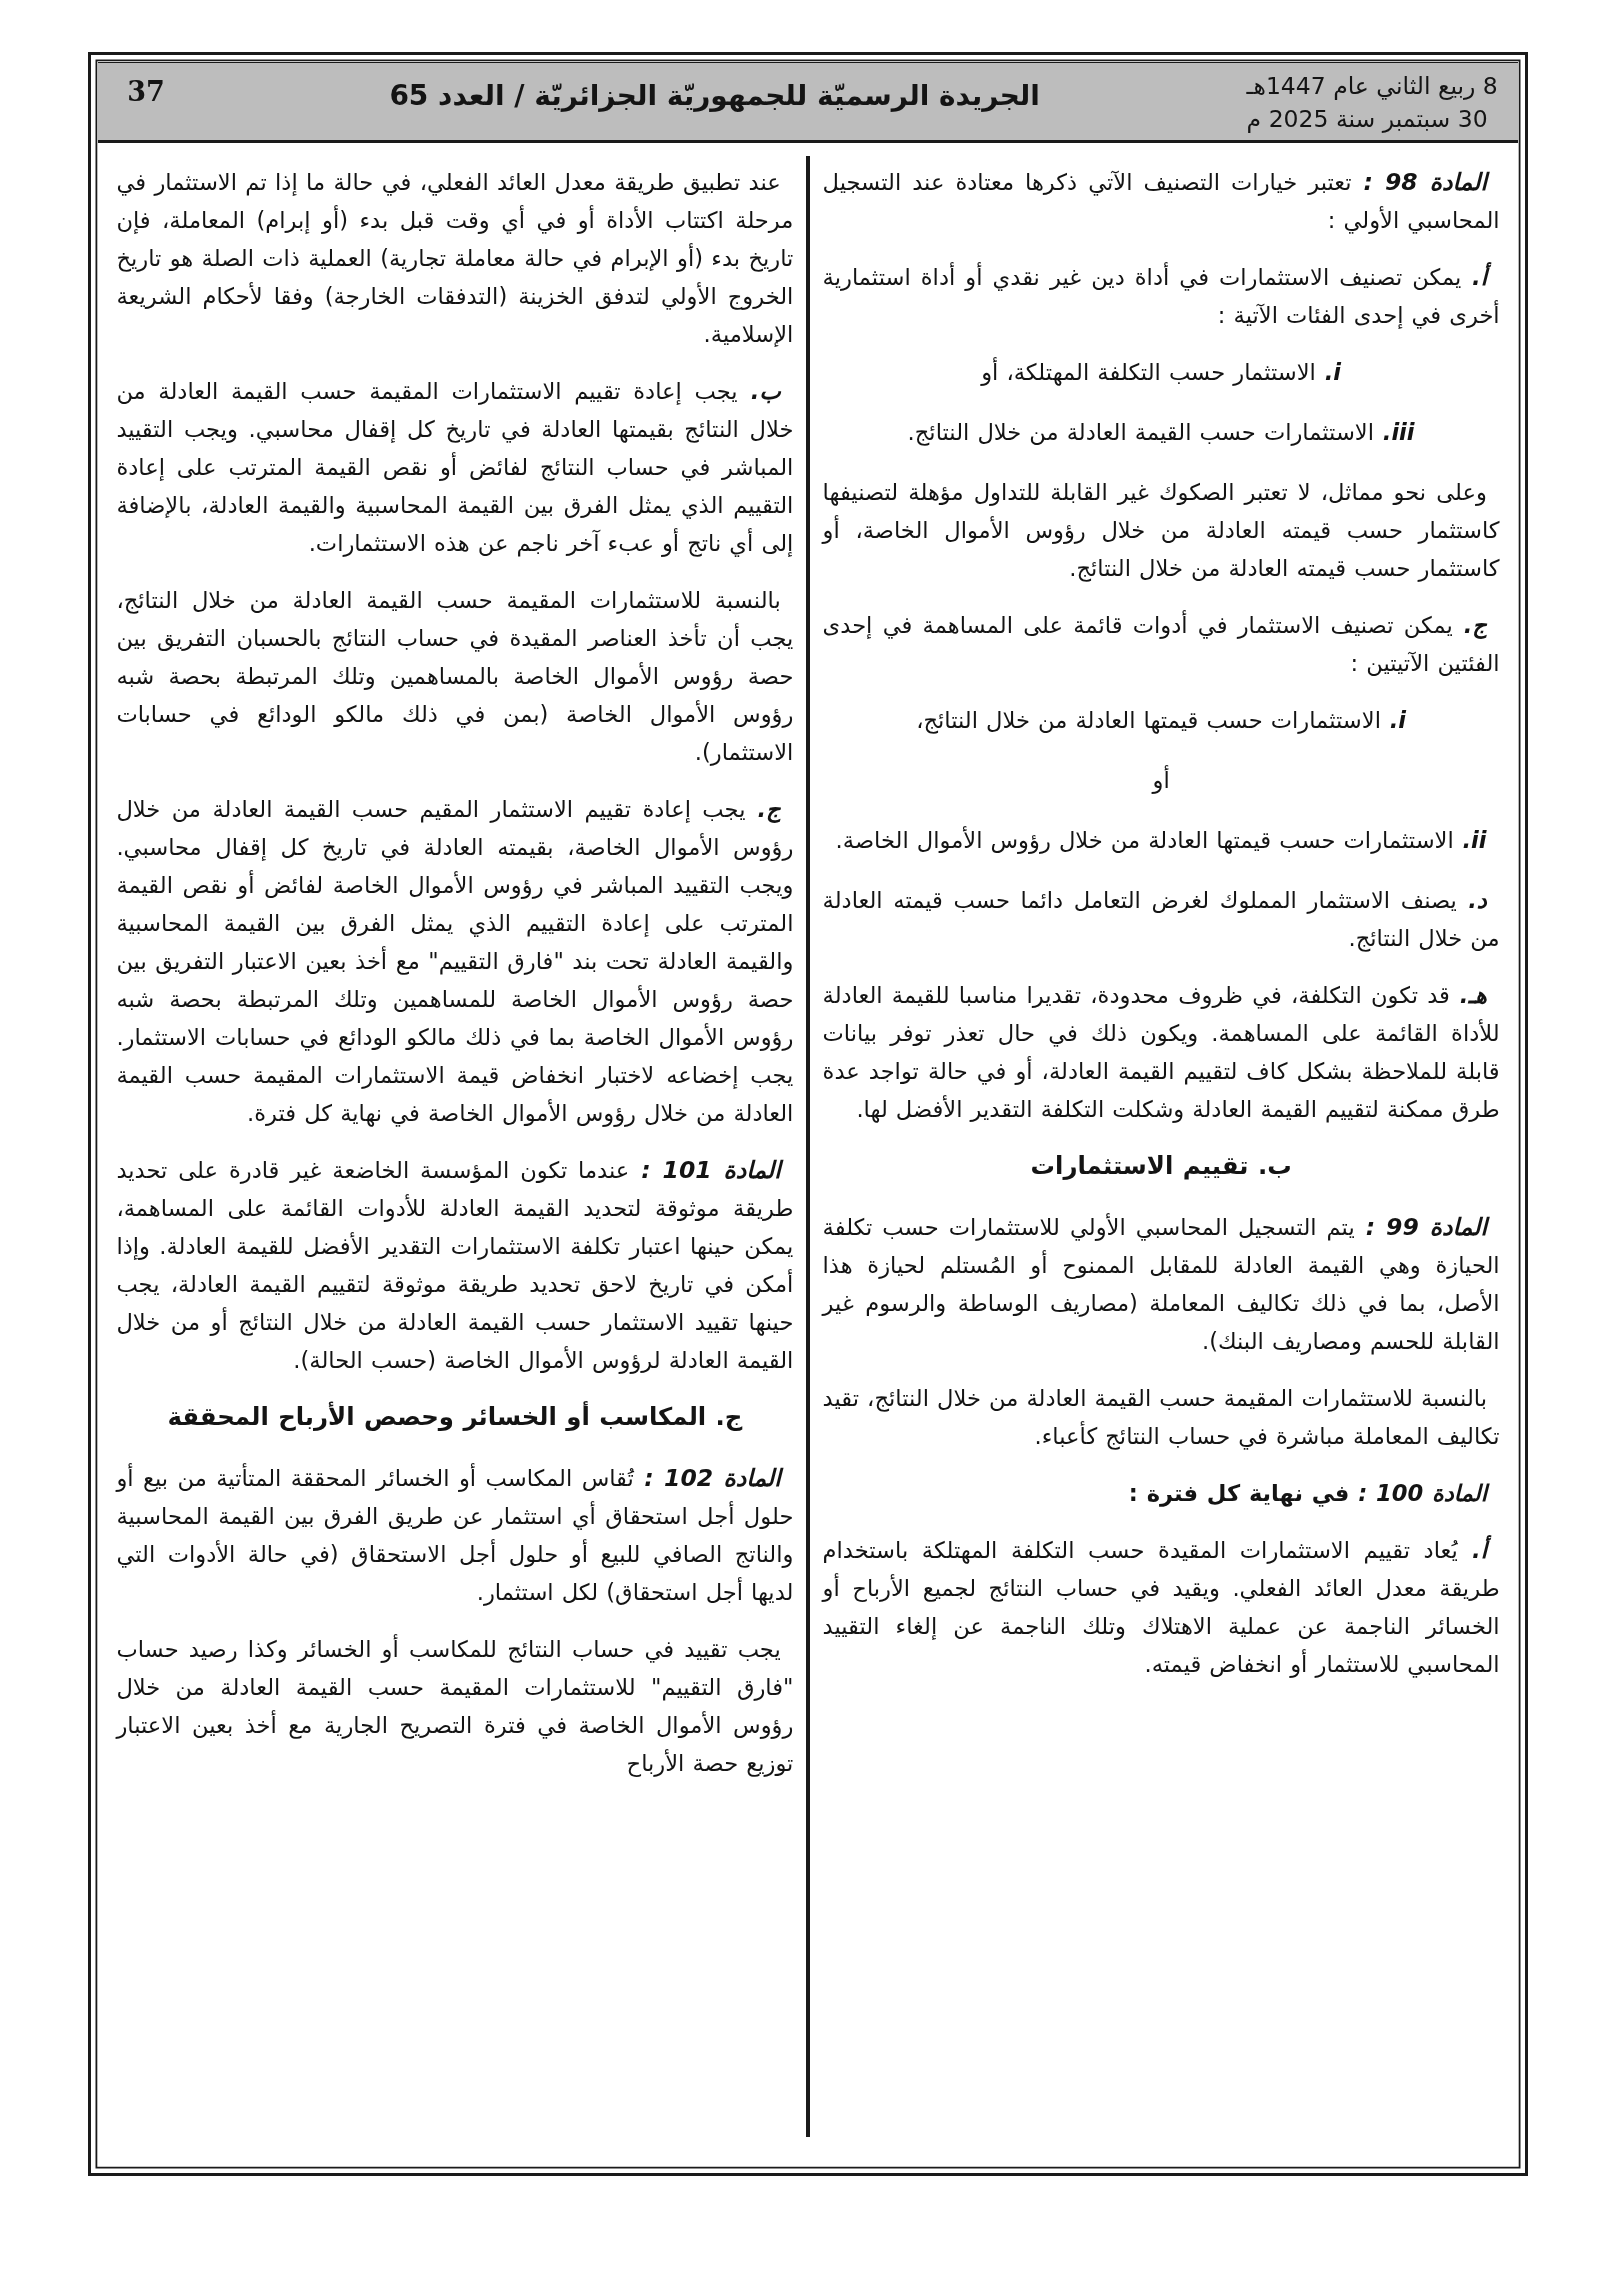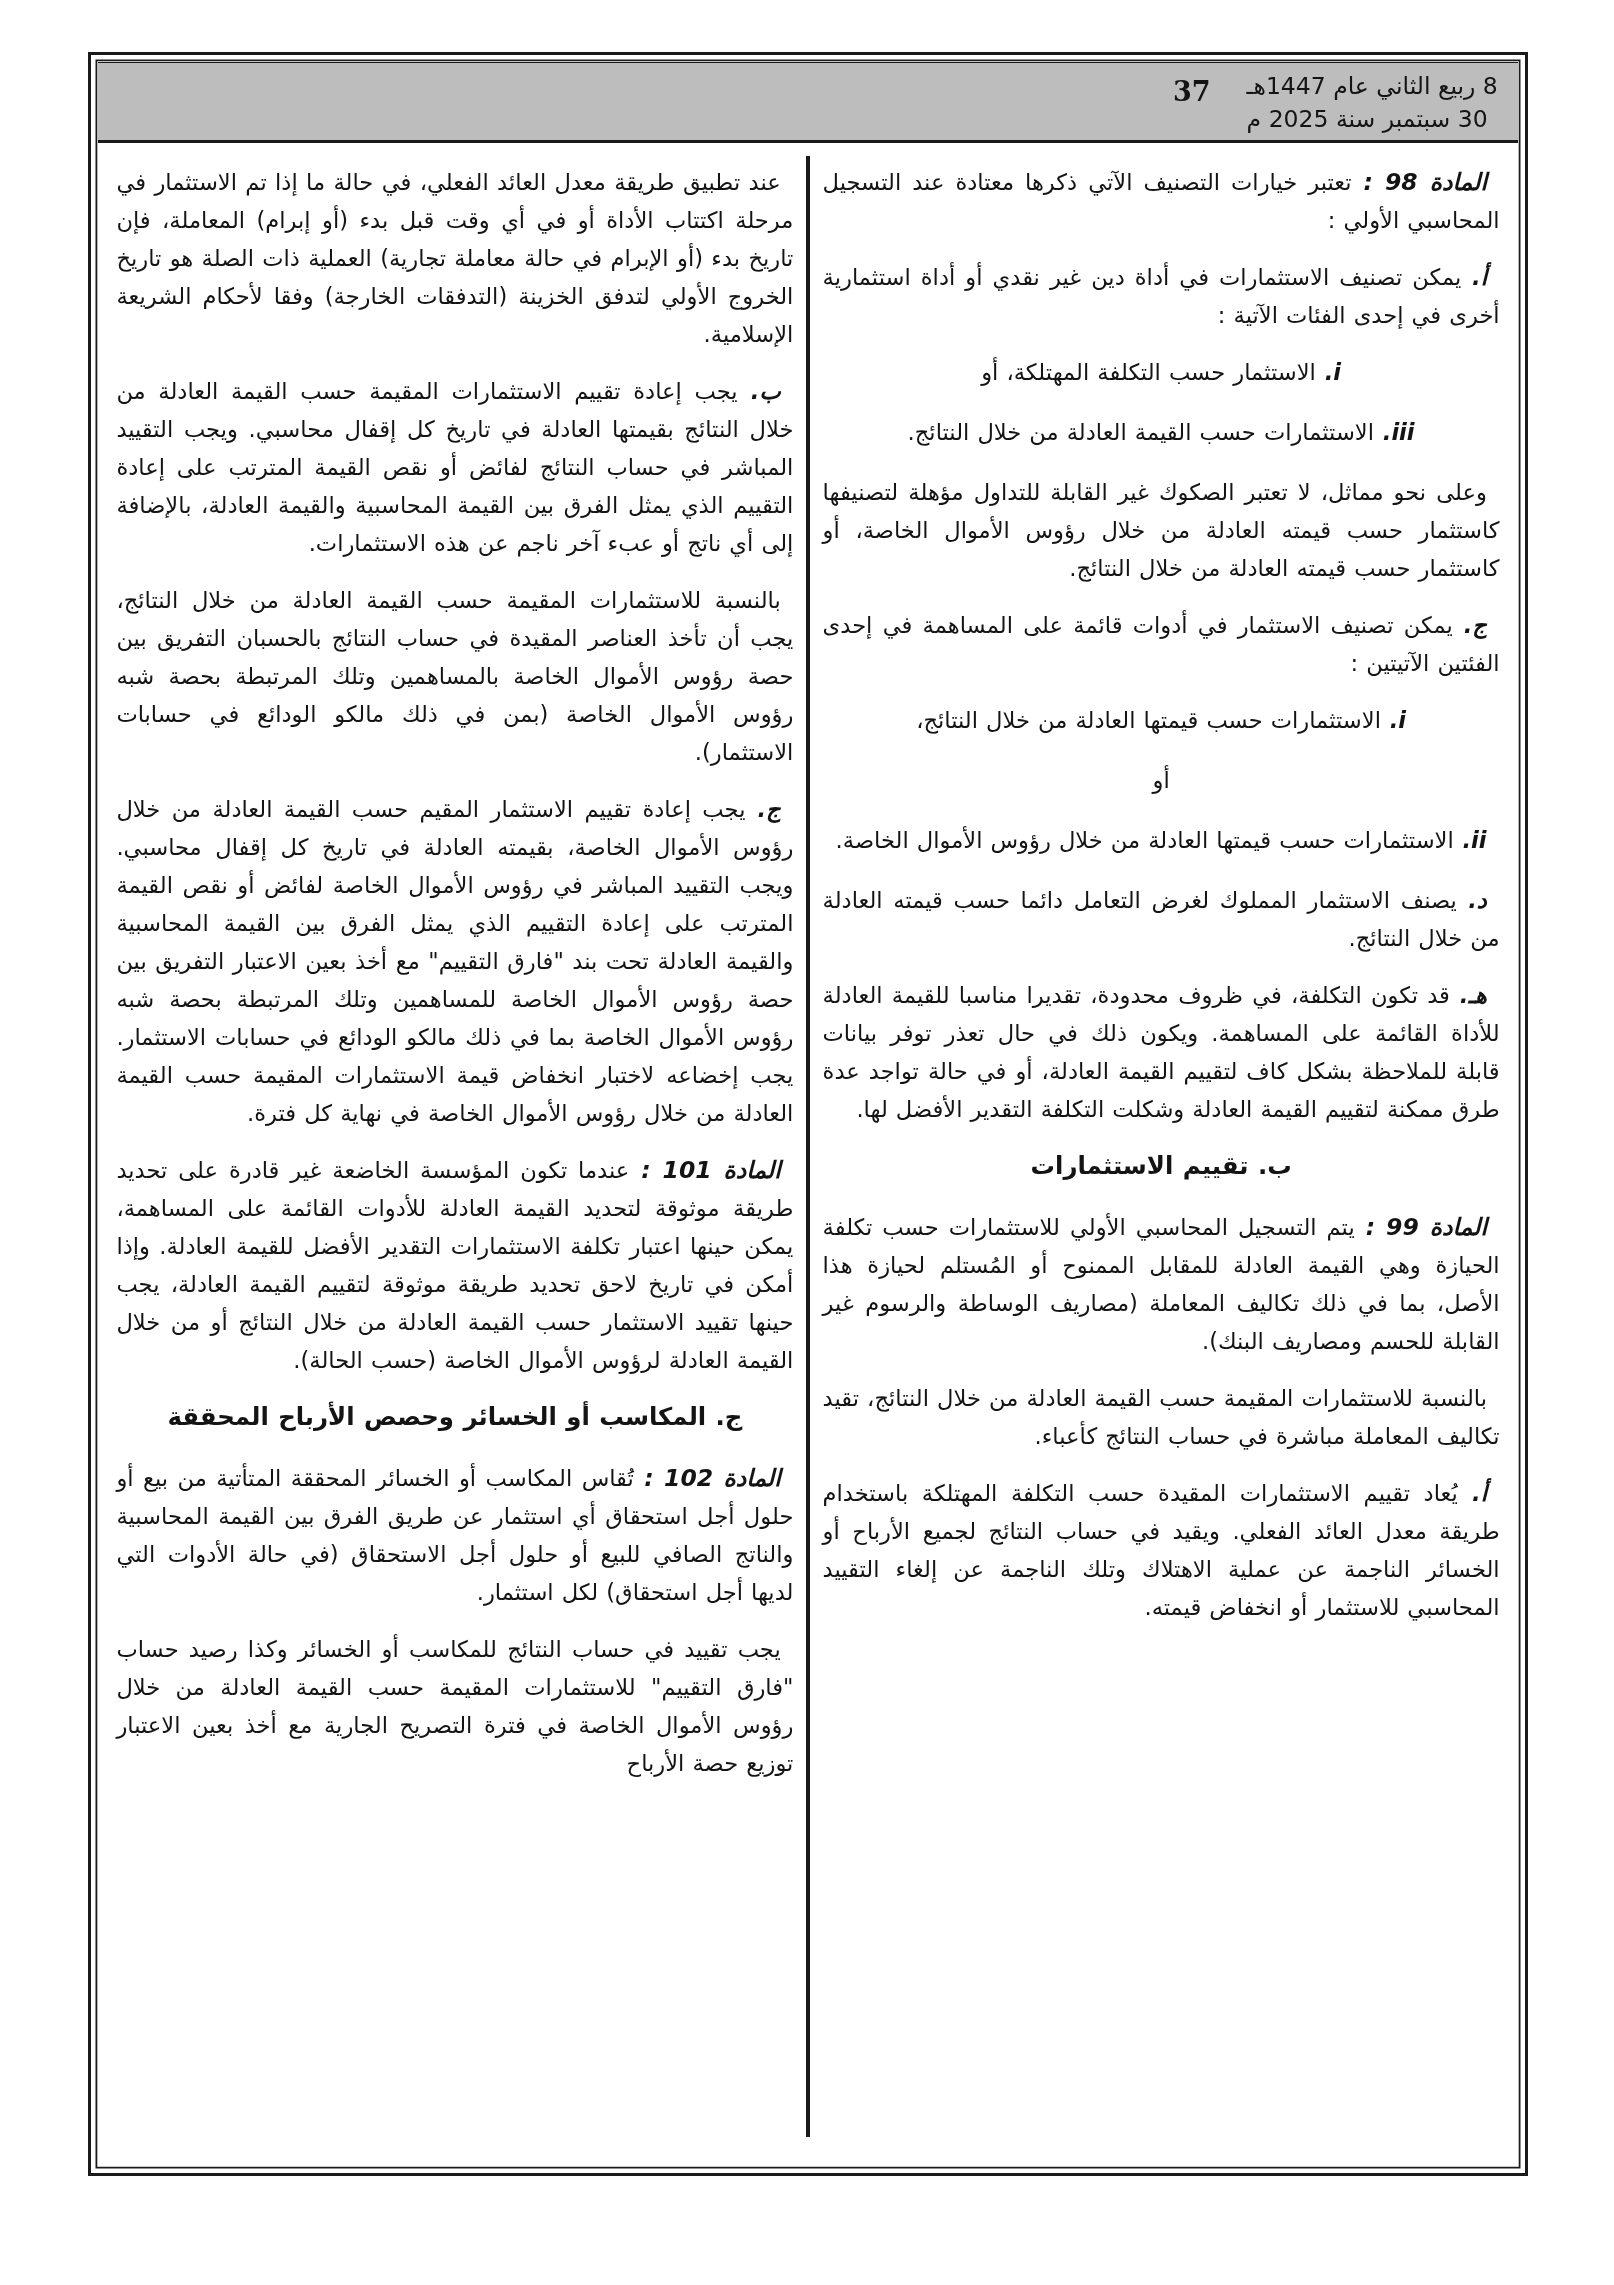--- a/index.html
+++ b/index.html
@@ -58,39 +58,41 @@
 
 <div class="canvas">
   <div class="frame">
     <div class="frame-inner">
 
       <div class="header-band">
         <div class="header-dates">
           <div>8 ربيع الثاني عام 1447هـ</div>
           <div>30 سبتمبر سنة 2025 م</div>
         </div>
+        <div class="gazette-title">الجريدة الرسميّة للجمهوريّة الجزائريّة / العدد 65</div>
         <div class="page-number">37</div>
       </div>
 
       <div class="columns">
         <div class="col">
             <p class="para article"><span class="lead">المادة 98 : </span>تعتبر خيارات التصنيف الآتي ذكرها معتادة عند التسجيل المحاسبي الأولي :</p>
             <p class="para letter"><span class="lead">أ. </span>يمكن تصنيف الاستثمارات في أداة دين غير نقدي أو أداة استثمارية أخرى في إحدى الفئات الآتية :</p>
             <p class="para roman"><span class="lead">i. </span>الاستثمار حسب التكلفة المهتلكة، أو</p>
             <p class="para roman"><span class="lead">iii. </span>الاستثمارات حسب القيمة العادلة من خلال النتائج.</p>
             <p class="para normal">وعلى نحو مماثل، لا تعتبر الصكوك غير القابلة للتداول مؤهلة لتصنيفها كاستثمار حسب قيمته العادلة من خلال رؤوس الأموال الخاصة، أو كاستثمار حسب قيمته العادلة من خلال النتائج.</p>
             <p class="para letter"><span class="lead">ج. </span>يمكن تصنيف الاستثمار في أدوات قائمة على المساهمة في إحدى الفئتين الآتيتين :</p>
             <p class="para roman"><span class="lead">i. </span>الاستثمارات حسب قيمتها العادلة من خلال النتائج،</p>
             <p class="para or">أو</p>
             <p class="para roman"><span class="lead">ii. </span>الاستثمارات حسب قيمتها العادلة من خلال رؤوس الأموال الخاصة.</p>
             <p class="para letter"><span class="lead">د. </span>يصنف الاستثمار المملوك لغرض التعامل دائما حسب قيمته العادلة من خلال النتائج.</p>
             <p class="para letter"><span class="lead">هـ. </span>قد تكون التكلفة، في ظروف محدودة، تقديرا مناسبا للقيمة العادلة للأداة القائمة على المساهمة. ويكون ذلك في حال تعذر توفر بيانات قابلة للملاحظة بشكل كاف لتقييم القيمة العادلة، أو في حالة تواجد عدة طرق ممكنة لتقييم القيمة العادلة وشكلت التكلفة التقدير الأفضل لها.</p>
             <p class="para heading">ب. تقييم الاستثمارات</p>
             <p class="para article"><span class="lead">المادة 99 : </span>يتم التسجيل المحاسبي الأولي للاستثمارات حسب تكلفة الحيازة وهي القيمة العادلة للمقابل الممنوح أو المُستلم لحيازة هذا الأصل، بما في ذلك تكاليف المعاملة (مصاريف الوساطة والرسوم غير القابلة للحسم ومصاريف البنك).</p>
             <p class="para normal">بالنسبة للاستثمارات المقيمة حسب القيمة العادلة من خلال النتائج، تقيد تكاليف المعاملة مباشرة في حساب النتائج كأعباء.</p>
+            <p class="para article-bold"><span class="lead">المادة 100 : </span>في نهاية كل فترة :</p>
             <p class="para letter"><span class="lead">أ. </span>يُعاد تقييم الاستثمارات المقيدة حسب التكلفة المهتلكة باستخدام طريقة معدل العائد الفعلي. ويقيد في حساب النتائج لجميع الأرباح أو الخسائر الناجمة عن عملية الاهتلاك وتلك الناجمة عن إلغاء التقييد المحاسبي للاستثمار أو انخفاض قيمته.</p>
           </div>
         <div class="divider"></div>
         <div class="col">
             <p class="para normal">عند تطبيق طريقة معدل العائد الفعلي، في حالة ما إذا تم الاستثمار في مرحلة اكتتاب الأداة أو في أي وقت قبل بدء (أو إبرام) المعاملة، فإن تاريخ بدء (أو الإبرام في حالة معاملة تجارية) العملية ذات الصلة هو تاريخ الخروج الأولي لتدفق الخزينة (التدفقات الخارجة) وفقا لأحكام الشريعة الإسلامية.</p>
             <p class="para letter"><span class="lead">ب. </span>يجب إعادة تقييم الاستثمارات المقيمة حسب القيمة العادلة من خلال النتائج بقيمتها العادلة في تاريخ كل إقفال محاسبي. ويجب التقييد المباشر في حساب النتائج لفائض أو نقص القيمة المترتب على إعادة التقييم الذي يمثل الفرق بين القيمة المحاسبية والقيمة العادلة، بالإضافة إلى أي ناتج أو عبء آخر ناجم عن هذه الاستثمارات.</p>
             <p class="para normal">بالنسبة للاستثمارات المقيمة حسب القيمة العادلة من خلال النتائج، يجب أن تأخذ العناصر المقيدة في حساب النتائج بالحسبان التفريق بين حصة رؤوس الأموال الخاصة بالمساهمين وتلك المرتبطة بحصة شبه رؤوس الأموال الخاصة (بمن في ذلك مالكو الودائع في حسابات الاستثمار).</p>
             <p class="para letter"><span class="lead">ج. </span>يجب إعادة تقييم الاستثمار المقيم حسب القيمة العادلة من خلال رؤوس الأموال الخاصة، بقيمته العادلة في تاريخ كل إقفال محاسبي. ويجب التقييد المباشر في رؤوس الأموال الخاصة لفائض أو نقص القيمة المترتب على إعادة التقييم الذي يمثل الفرق بين القيمة المحاسبية والقيمة العادلة تحت بند "فارق التقييم" مع أخذ بعين الاعتبار التفريق بين حصة رؤوس الأموال الخاصة للمساهمين وتلك المرتبطة بحصة شبه رؤوس الأموال الخاصة بما في ذلك مالكو الودائع في حسابات الاستثمار. يجب إخضاعه لاختبار انخفاض قيمة الاستثمارات المقيمة حسب القيمة العادلة من خلال رؤوس الأموال الخاصة في نهاية كل فترة.</p>
             <p class="para article"><span class="lead">المادة 101 : </span>عندما تكون المؤسسة الخاضعة غير قادرة على تحديد طريقة موثوقة لتحديد القيمة العادلة للأدوات القائمة على المساهمة، يمكن حينها اعتبار تكلفة الاستثمارات التقدير الأفضل للقيمة العادلة. وإذا أمكن في تاريخ لاحق تحديد طريقة موثوقة لتقييم القيمة العادلة، يجب حينها تقييد الاستثمار حسب القيمة العادلة من خلال النتائج أو من خلال القيمة العادلة لرؤوس الأموال الخاصة (حسب الحالة).</p>
             <p class="para heading">ج. المكاسب أو الخسائر وحصص الأرباح المحققة</p>

